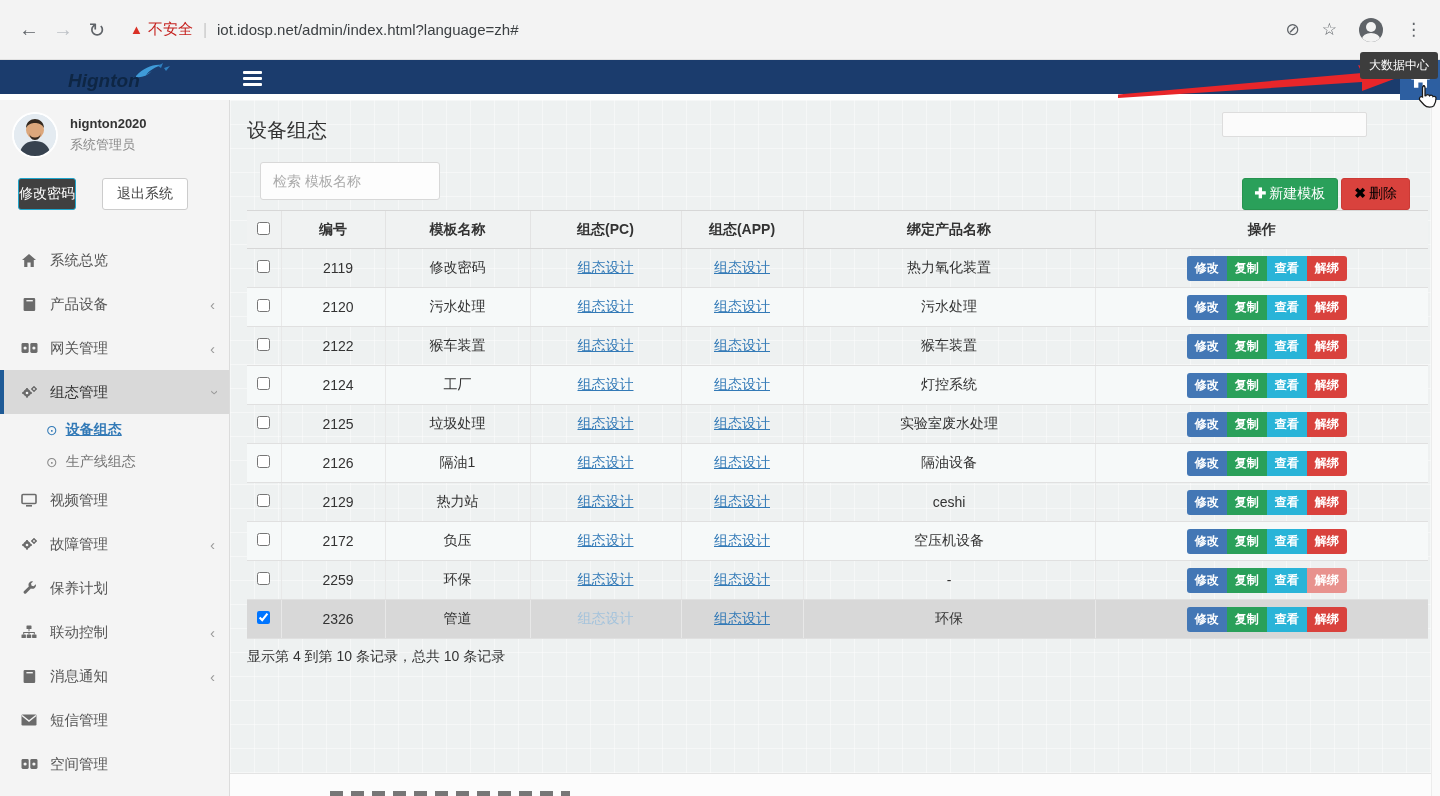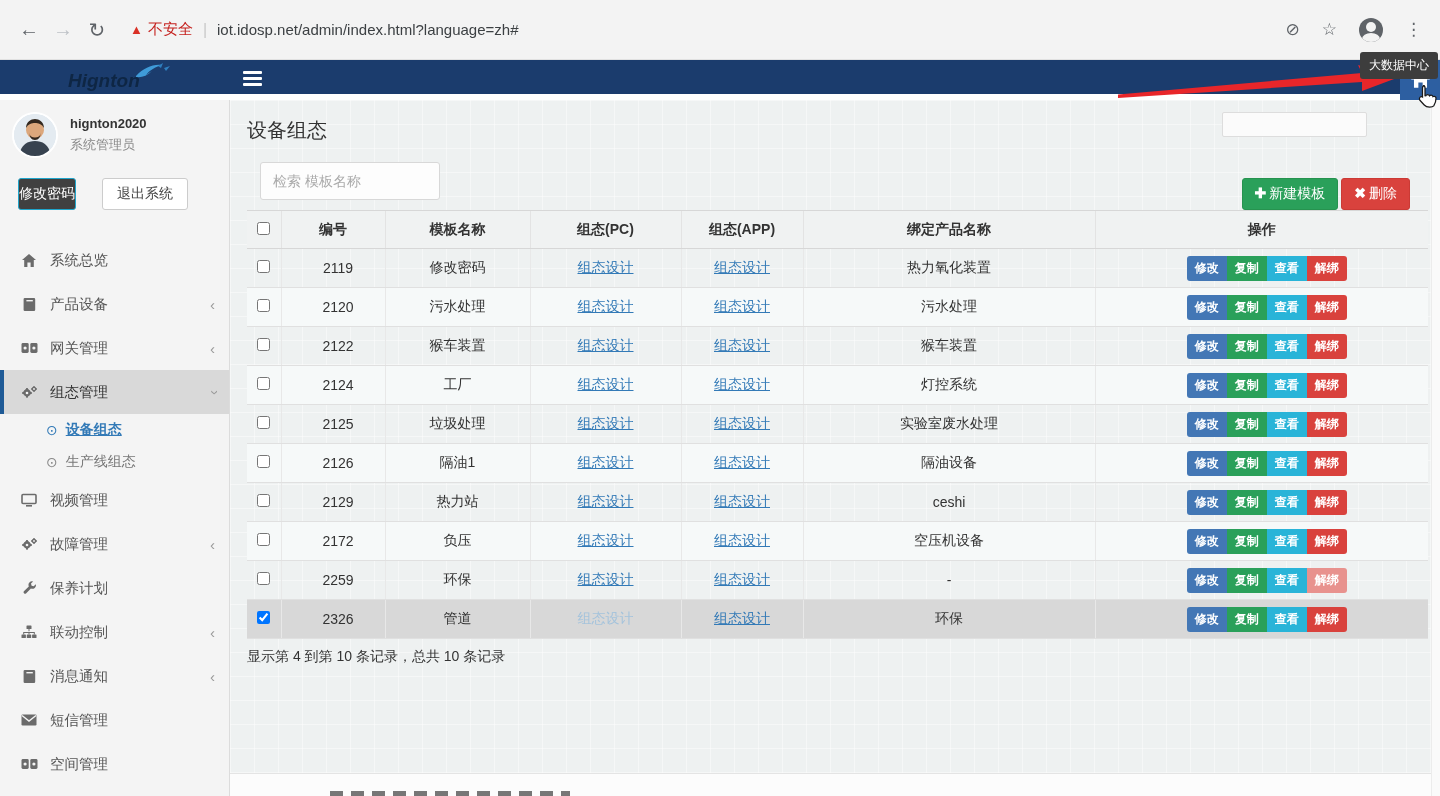--- a/index.html
+++ b/index.html
@@ -67,21 +67,21 @@
       repeating-linear-gradient(90deg, rgba(255,255,255,.45) 0 1px, transparent 1px 24px);
   }
   .page-title { position:absolute; left:17px; top:17px; font-size:20px; color:#333; }
   .hdr-search { position:absolute; left:992px; top:12px; width:145px; height:25px; background:#fbfbfb;
     border:1px solid #ddd; border-radius:2px; font-size:13px; padding:0 6px; color:#555; }
   .tbl-search { position:absolute; left:30px; top:62px; width:180px; height:38px; background:#fdfdfd;
     border:1px solid #d8d8d8; border-radius:3px; font-size:14px; padding:0 12px; color:#3b82f6; }
   .tbl-search::placeholder, .hdr-search::placeholder { color:#aaa; }
   .top-actions { position:absolute; right:30px; top:78px; display:flex; gap:3px; }
   .btn-green { background:#2aa05a; border:1px solid #26934f; color:#fff; font-size:14px; padding:6px 12px; border-radius:3px; cursor:pointer; }
-  .btn-red { background:#d9423d; border:1px solid #cb3a35; color:#ffffff; font-size:14px; padding:6px 12px; border-radius:3px; cursor:pointer; }
+  .btn-red { background:#d9423d; border:1px solid #cb3a35; color:#000000; font-size:14px; padding:6px 12px; border-radius:3px; cursor:pointer; }
   .btn-green b, .btn-red b { margin-right:3px; font-weight:bold; }
 
   table.grid { position:absolute; left:17px; top:110px; width:1181px; border-collapse:collapse; table-layout:fixed; background:transparent; }
   table.grid th { height:38px; font-size:14px; font-weight:bold; color:#333; text-align:center;
     border-top:1px solid #d7d7d7; border-bottom:1px solid #d7d7d7; border-left:1px solid #e3e3e3; background:#f0f2f2; }
   table.grid th:first-child { border-left:none; }
   table.grid td { height:39px; font-size:14px; color:#333; text-align:center;
     border-bottom:1px solid #e0e0e0; border-left:1px solid #e8e8e8; }
   table.grid td:first-child { border-left:none; }
   table.grid tbody tr:nth-child(even) { background:#f6f9f9; }

